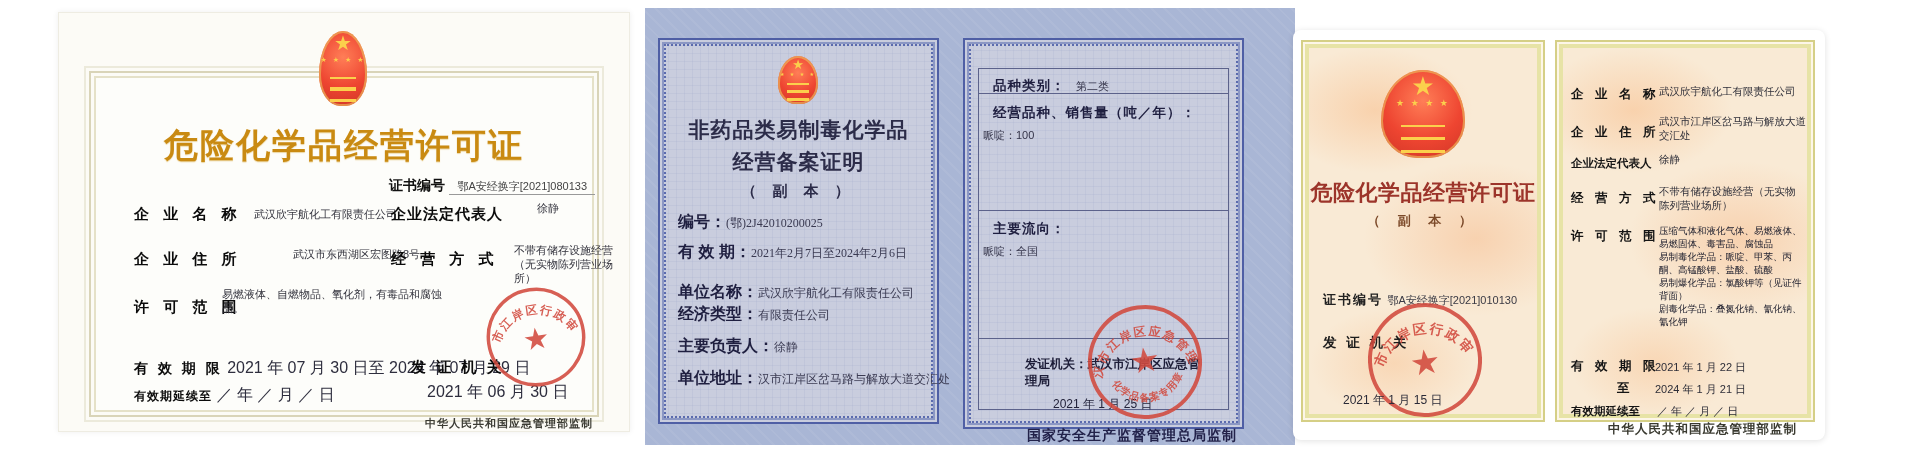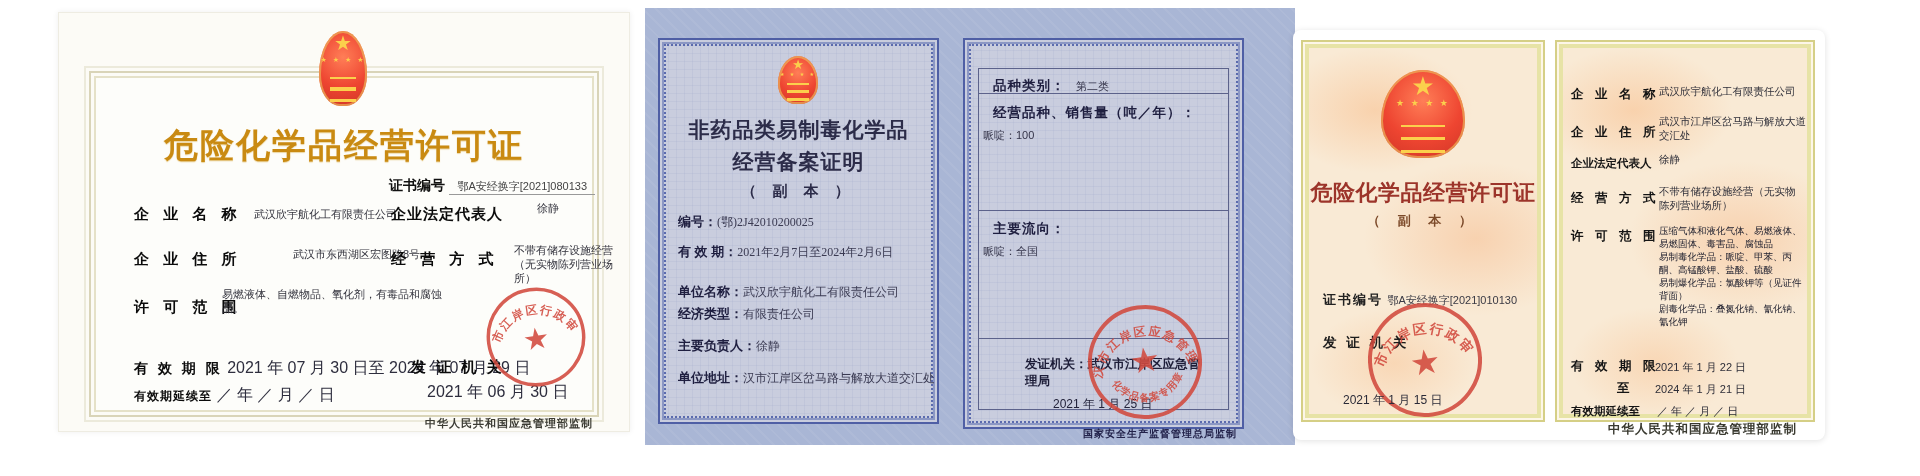--- a/index.html
+++ b/index.html
@@ -28,30 +28,30 @@
   .mc-page{position:absolute;background:#c9cdde;border:2px solid #4f5fa5;
      box-shadow:inset 0 0 0 2px #c9cdde, inset 0 0 0 4px #8b97c4;
      outline:2px dotted #5b6bae;outline-offset:-8px;
      background-image:repeating-linear-gradient(0deg, rgba(120,134,184,.10) 0 1px, transparent 1px 8px),
                       repeating-linear-gradient(90deg, rgba(120,134,184,.10) 0 1px, transparent 1px 8px);}
   #mc-left{left:13px;top:30px;width:277px;height:382px;}
   #mc-right{left:318px;top:30px;width:277px;height:387px;}
   .mc-title{left:0;width:100%;text-align:center;font-family:"Liberation Serif",serif;font-weight:bold;font-size:21px;color:#2c2c49;letter-spacing:1px;}
   #mc-copy{left:0;top:142px;width:100%;text-align:center;font-size:15px;font-weight:bold;letter-spacing:6px;color:#2c2c49;}
   .mc-row{left:18px;width:245px;white-space:nowrap;}
-  .mc-row .lbl{font-weight:bold;font-size:13px;color:#1f1f40;}
+  .mc-row .lbl{font-weight:bold;font-size:16px;color:#1f1f40;}
   .mc-row .val{font-family:"Liberation Serif",serif;font-size:12px;color:#3a3a52;}
   #mc-frame{left:13px;top:28px;width:249px;height:340px;border:1px solid #5c628b;}
   .mc-div{position:absolute;left:0;width:100%;border-top:1px solid #5c628b;}
   .mc-sec-lbl{font-weight:bold;font-size:13.5px;color:#1f1f40;letter-spacing:1px;white-space:nowrap;}
   .mc-sec-val{font-size:11px;color:#333349;white-space:nowrap;}
   #mc-issuer{left:60px;top:316px;width:176px;font-weight:bold;font-size:12.5px;color:#1d1d38;line-height:17px;}
   #mc-issue-date{left:88px;top:356px;font-size:12px;color:#22223a;}
   #mc-seal{left:120px;top:262px;width:120px;height:120px;}
-  #mc-footer{right:58px;top:419px;font-size:10px;font-weight:bold;color:#22224a;letter-spacing:1px;}
+  #mc-footer{right:58px;top:419px;font-size:14px;font-weight:bold;color:#22224a;letter-spacing:1px;}
 
   
   #rc{left:1293px;top:30px;width:532px;height:410px;background:#ffffff;border-radius:8px;box-shadow:0 1px 6px rgba(0,0,0,.12);}
   .rc-page{position:absolute;border:2px solid #d5cf86;
      box-shadow:inset 0 0 0 2px #fdf6e8, inset 0 0 0 6px #e7e3a6;
      background-color:#f9ead5;
      background-image:radial-gradient(140px 90px at 30% 18%, rgba(248,190,140,.55), transparent 70%),
        radial-gradient(160px 110px at 72% 52%, rgba(246,180,130,.45), transparent 70%),
        radial-gradient(120px 80px at 38% 85%, rgba(248,196,150,.5), transparent 70%);}
   #rc-left{left:8px;top:10px;width:240px;height:378px;}

